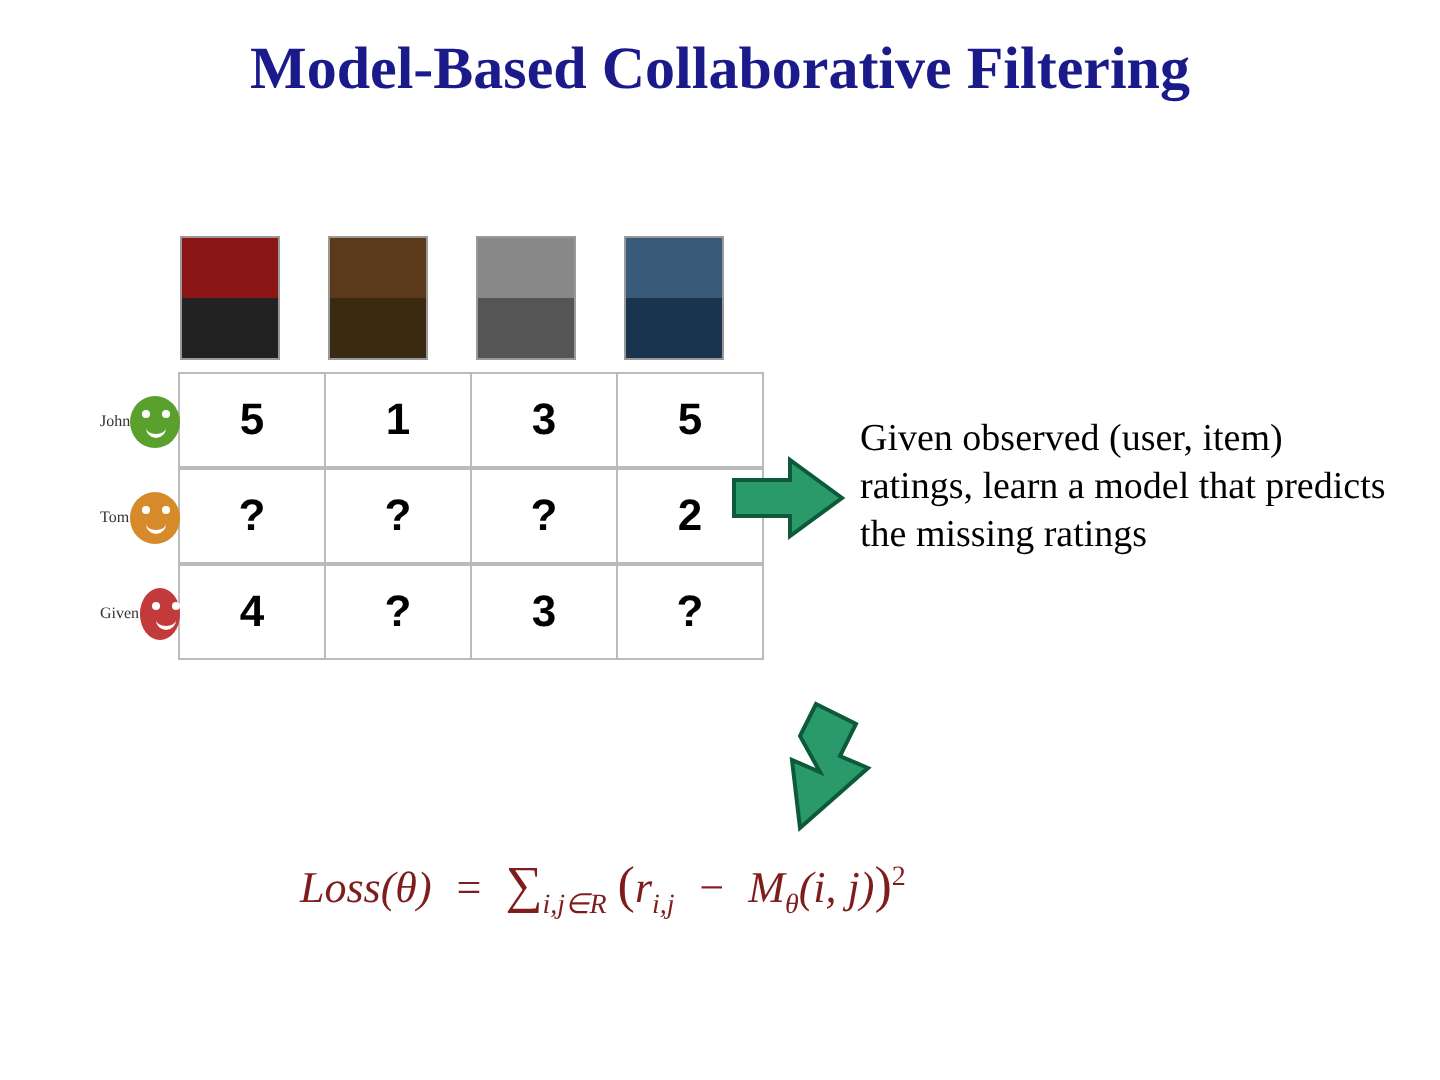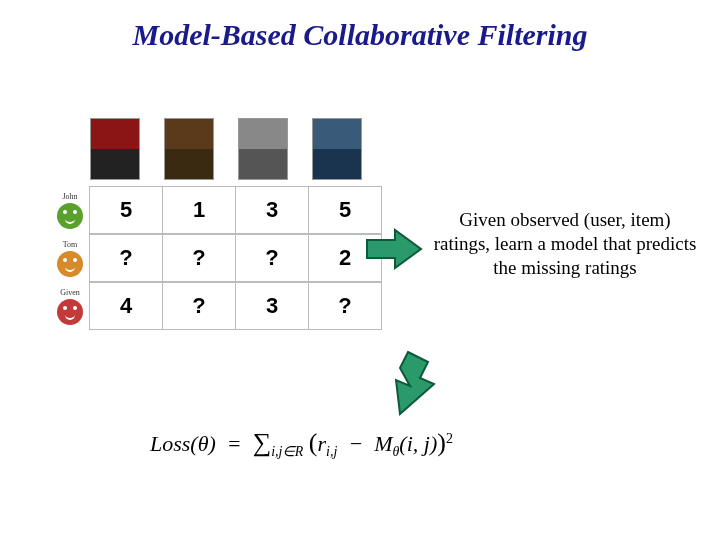--- a/index.html
+++ b/index.html
@@ -11,21 +11,20 @@
     position: relative;
     overflow: hidden;
   }
   .title {
     text-align: center;
     color: #1a1a8a;
     font-size: 30px;
     font-weight: bold;
     padding-top: 18px;
     padding-bottom: 6px;
-    font-style: italic;
   }
   .content {
     position: relative;
     margin-top: 60px;
   }
   .table-area {
     position: absolute;
     left: 10px;
     top: 0;
   }
@@ -53,21 +52,21 @@
     margin-top: 6px;
   }
   .grid-row {
     display: flex;
     align-items: center;
     height: 48px;
   }
   .user-cell {
     width: 40px;
     display: flex;
-    flex-direction: column;
+    flex-direction: row;
     align-items: center;
     font-size: 8px;
     color: #333;
   }
   .avatar {
     width: 26px;
     height: 26px;
     border-radius: 50%;
     position: relative;
     margin-top: 2px;
@@ -113,36 +112,35 @@
     top: 110px;
   }
   .arrow-right svg { display: block; }
   .desc {
     position: absolute;
     left: 430px;
     top: 90px;
     width: 270px;
     font-size: 19px;
     color: #000;
-    text-align: center;
     line-height: 1.25;
   }
   .arrow-down {
     position: absolute;
     left: 380px;
     top: 230px;
   }
   .arrow-down svg { display: block; }
   .formula {
     position: absolute;
     left: 150px;
     top: 310px;
     font-size: 22px;
     font-style: italic;
-    color: #000000;
+    color: #7f1d1d;
     font-family: "Times New Roman", serif;
     white-space: nowrap;
   }
   .formula .sub { font-size: 14px; vertical-align: sub; font-style: italic; }
   .formula .sup { font-size: 14px; vertical-align: super; font-style: normal; }
   .formula .sum { font-size: 26px; font-style: normal; }
   .formula .paren { font-size: 26px; font-style: normal; }
 </style>
 </head>
 <body>

